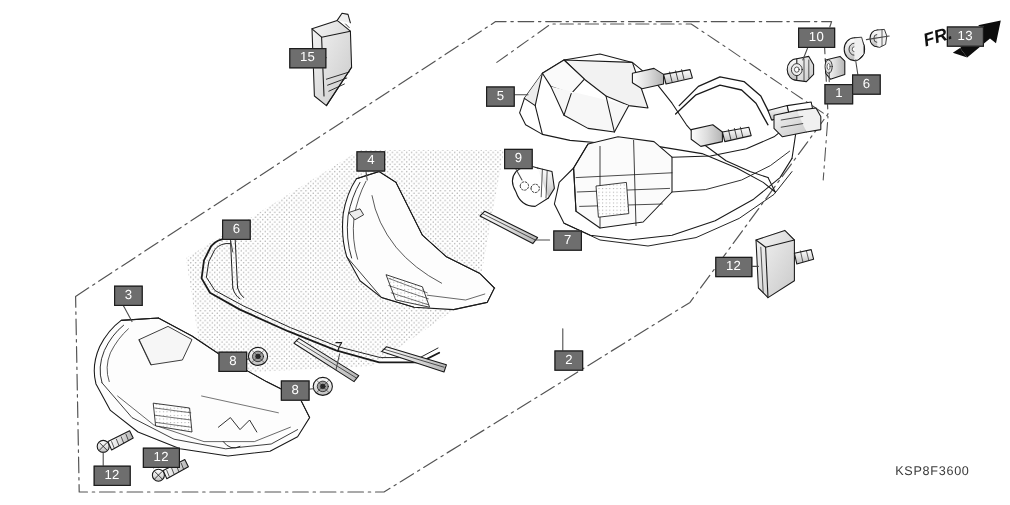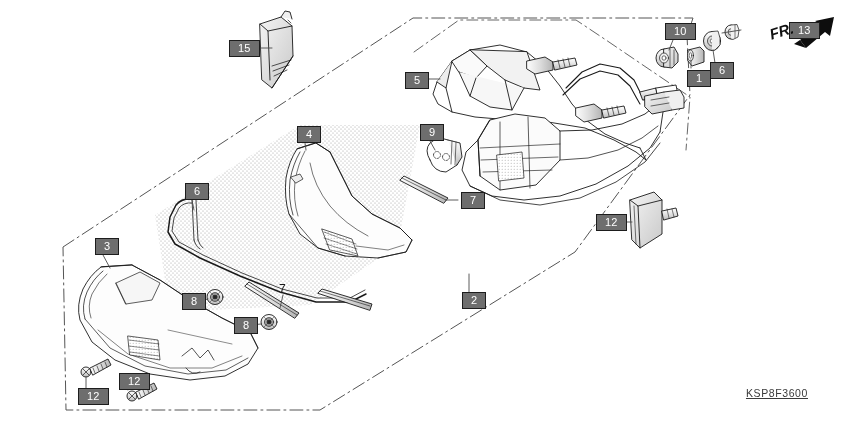--- a/index.html
+++ b/index.html
@@ -30,21 +30,20 @@
     line-height:13px;
   }
   .partcode{
     position:absolute;
     right:34px;
     bottom:22px;
     color:#3a3a3a;
     font-family:"Liberation Sans",sans-serif;
     font-size:10.5px;
     letter-spacing:0.6px;
-    text-decoration:underline;
   }
   .frmark{
     position:absolute;
     left:770px;
     top:26px;
     color:#111111;
     font-family:"Liberation Sans",sans-serif;
     font-weight:bold;
     font-style:italic;
     font-size:15px;
@@ -320,21 +319,21 @@
       </g>
 
       <g stroke="none" fill="#0d0d0d">
         <path d="M 800 40 L 820 24 L 815 21 L 834 17 L 830 36 L 825 32 L 806 48 Z"></path>
         <path d="M 794 44 L 806 48 L 800 40 Z"></path>
       </g>
 
     </g>
   </svg>
 
-  <div class="callout" style="left:229px;top:40px;">15</div>
+  <div class="callout" style="left:241px;top:40px;">15</div>
 
   <div class="callout" style="left:405px;top:72px;">5</div>
 
   <div class="callout" style="left:665px;top:23px;">10</div>
 
   <div class="callout" style="left:745px;top:22px;margin-left:44px;">13</div>
 
   <div class="callout" style="left:687px;top:70px;">1</div>
 
   <div class="callout" style="left:710px;top:62px;">6</div>

